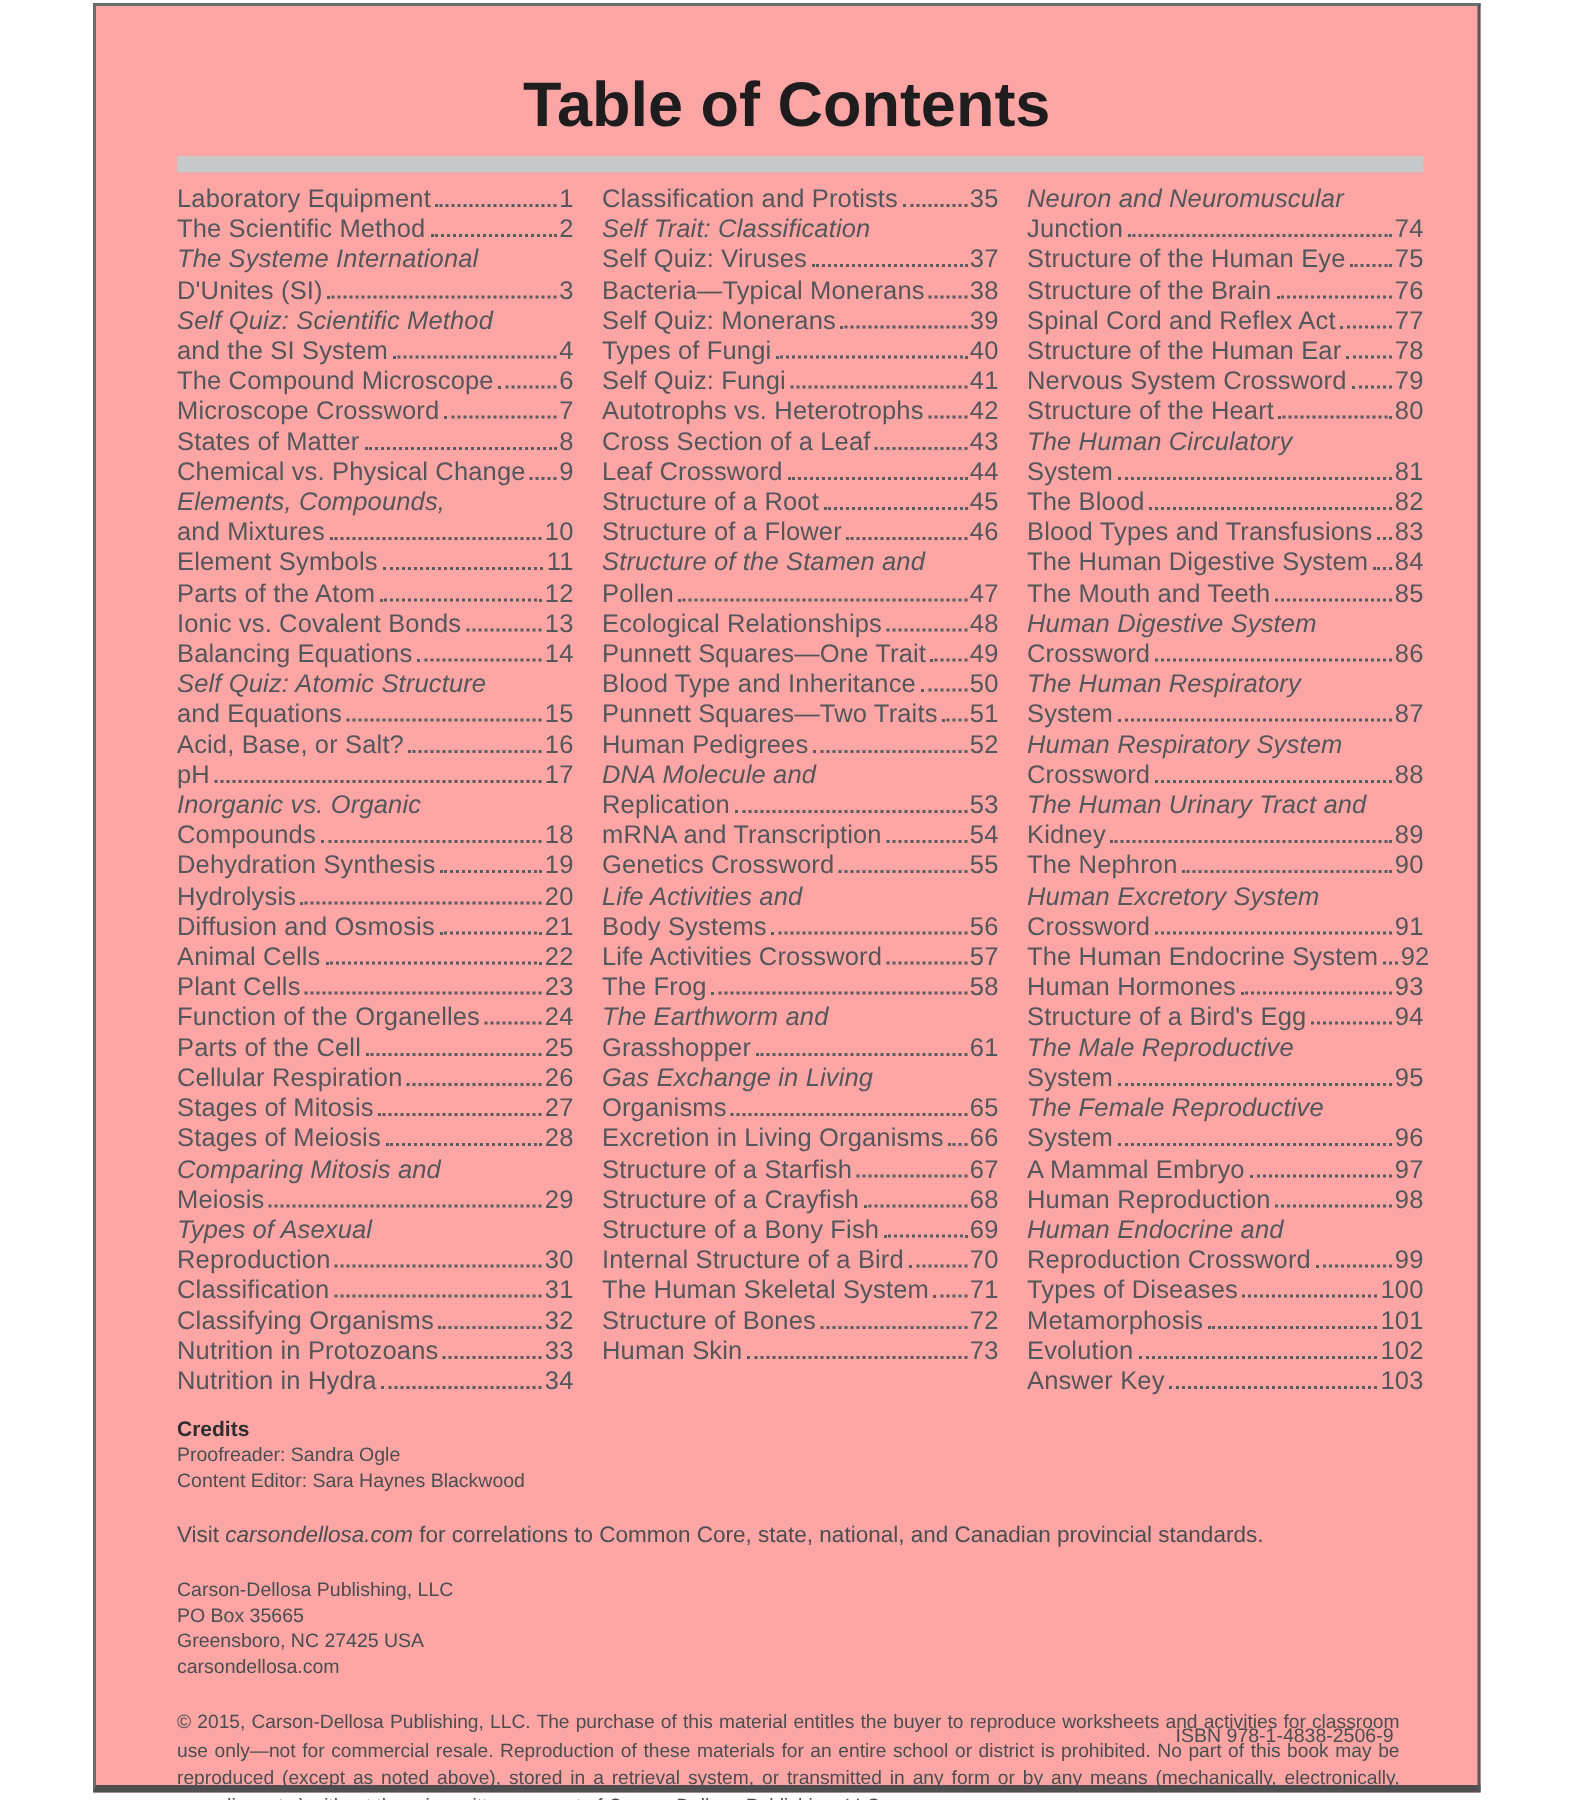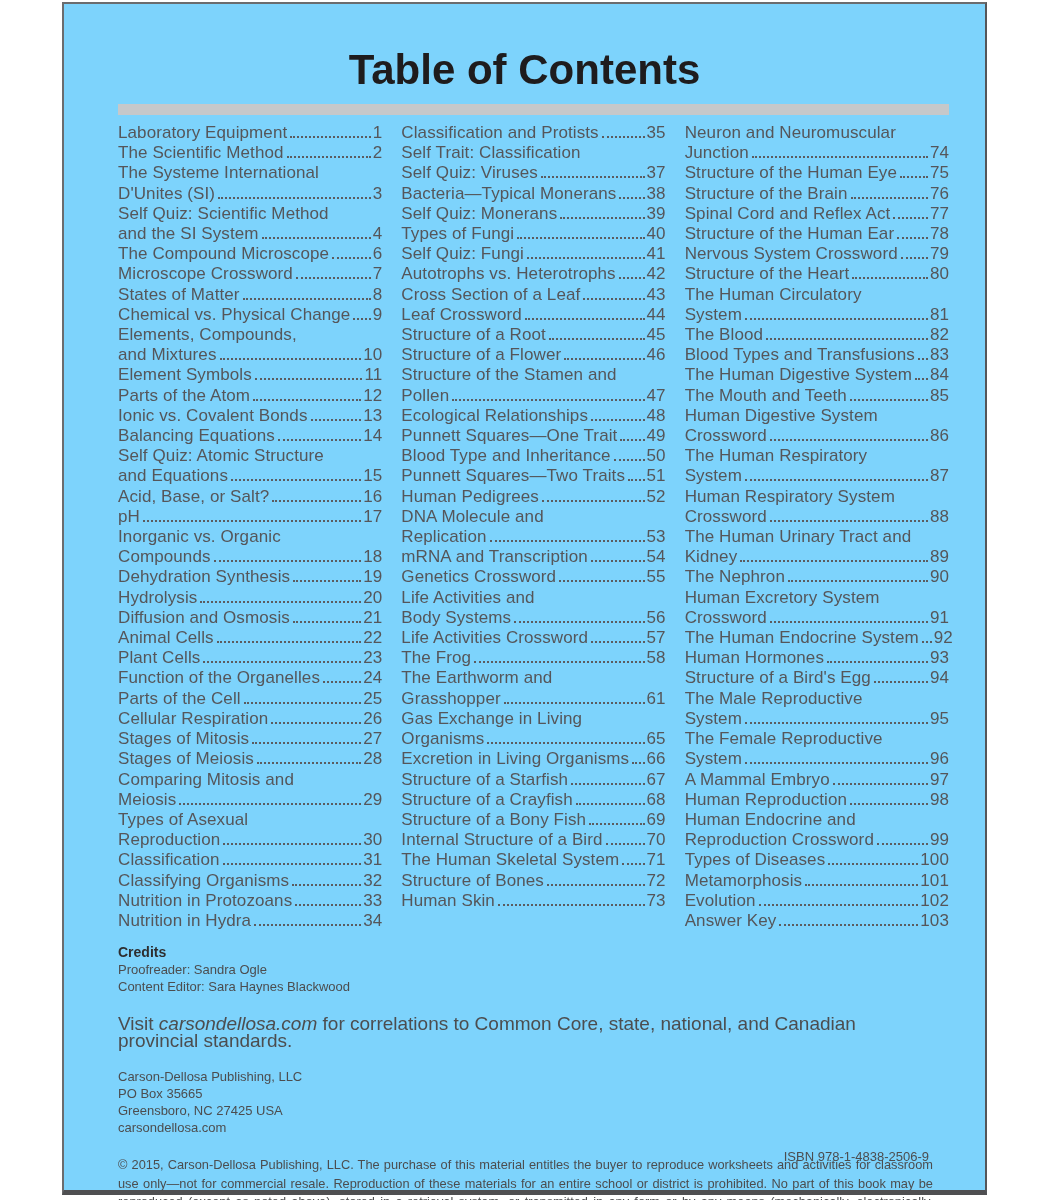--- a/index.html
+++ b/index.html
@@ -4,21 +4,21 @@
 <style>
   * { box-sizing: border-box; }
   html,body { margin:0; padding:0; }
   body {
     width:1050px; height:1200px; position:relative;
     background:#ffffff;
     font-family:"Liberation Sans", sans-serif;
   }
   .sheet {
     position:absolute; left:62px; top:2px; width:925px; height:1193px;
-    background:#7dd3fc;
+    background:#fca5a5;
     border:2px solid #6b6c6e;
     border-bottom:5px solid #4f4f51;
     border-right:2px solid #555659;
   }
   .page-title {
     margin:42px 0 0 0;
     text-align:center;
     font-size:42px; font-weight:bold; letter-spacing:0px;
     color:#1e1c1d;
   }
@@ -31,37 +31,37 @@
     display:flex;
     margin:4px 36px 0 54px;
     gap:19px;
   }
   .toc-col { flex:1; min-width:0; }
   .entry {
     font-size:17px; line-height:20.2px;
     color:#55565a;
     letter-spacing:0.1px;
   }
-  .entry .cont { white-space:nowrap; }
+  .entry .cont { white-space:nowrap;font-style:italic; }
   .entry .row { display:flex; align-items:baseline; }
   .entry .t { white-space:nowrap; }
   .entry .dots {
     flex:1 1 auto; min-width:10px;
     border-bottom:2px dotted #5b5c60;
     margin:0 2px 3px 3px;
   }
   .entry .pg { white-space:nowrap; }
   .credits-block { margin:13px 54px 0 54px; }
   .credits-heading {
     font-size:14px; font-weight:bold; color:#2e2e30; line-height:17px;
   }
   .credits-line { font-size:13px; color:#4c4d4f; line-height:17px; }
   .standards-line {
     margin:20px 54px 0 54px;
-    font-size:19px; color:#4c4d4f; line-height:17px;
+    font-size:15px; color:#4c4d4f; line-height:17px;
   }
   .standards-line .site { font-style:italic; }
   .publisher-block { margin:19px 54px 0 54px; }
   .publisher-line { font-size:13px; color:#4c4d4f; line-height:17px; }
   .copyright-para {
     margin:20px 52px 0 54px;
     font-size:12.8px; color:#4c4d4f; line-height:18.5px;
     text-align:justify;
   }
   .isbn-line {

